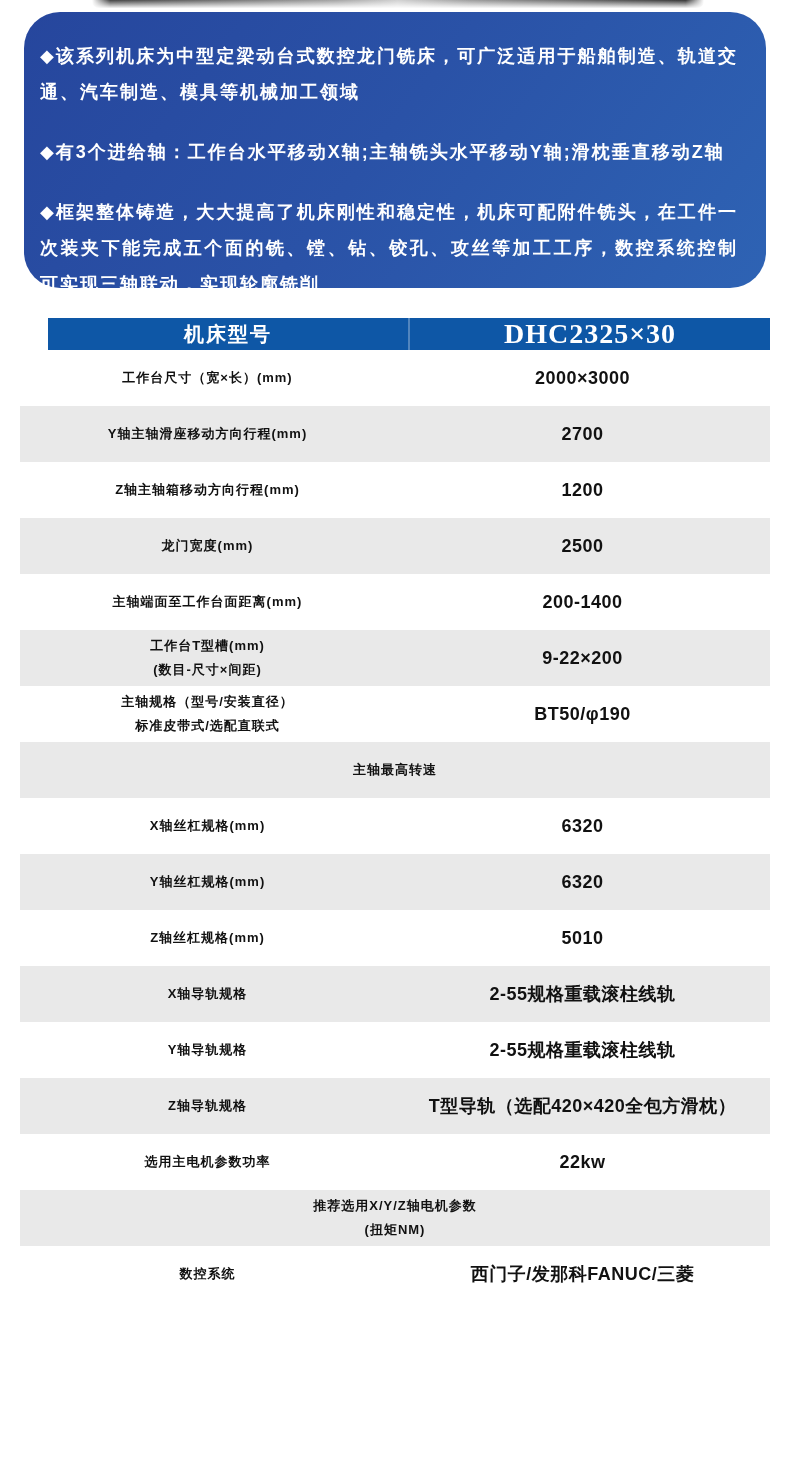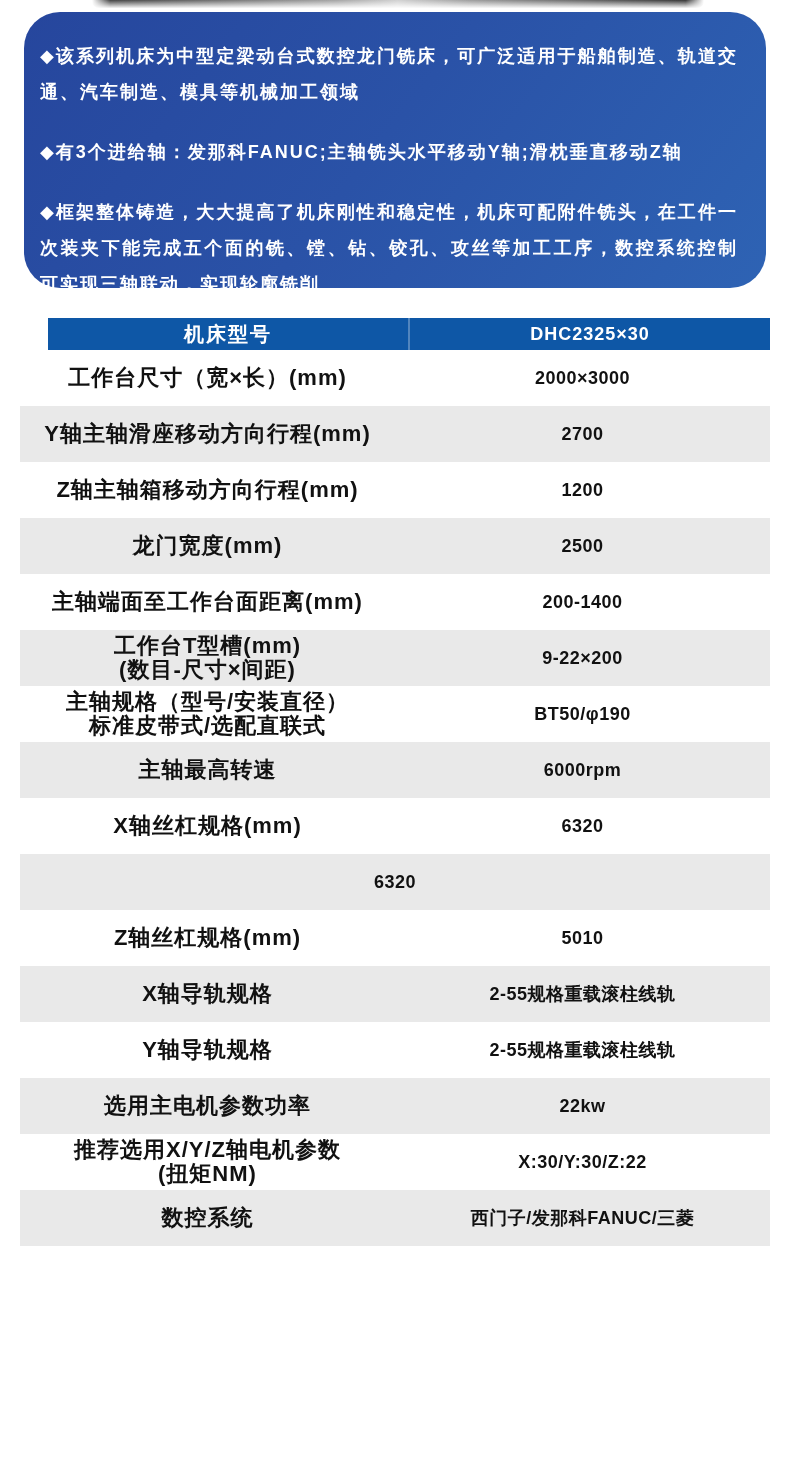--- a/index.html
+++ b/index.html
@@ -81,21 +81,22 @@
     display: flex;
     align-items: center;
     justify-content: center;
     font-size: 20px;
     font-weight: 700;
     letter-spacing: 2px;
   }
   .th.model-value {
     border-left: 2px solid rgba(255,255,255,0.28);
     letter-spacing: 1px;
-    font-size: 18px;
+    font-size: 28px;
+    font-family: Liberation Serif, serif;
   }
   .tbody .row {
     display: flex;
     height: 56px;
     background: #ffffff;
   }
   .tbody .row:nth-child(even) {
     background: #e9e9e9;
   }
   .cell {
@@ -103,40 +104,40 @@
     display: flex;
     align-items: center;
     justify-content: center;
     text-align: center;
     white-space: pre-line;
     color: #111111;
     line-height: 24px;
   }
   .cell-label {
     font-weight: 700;
-    font-size: 22px;
+    font-size: 13px;
     letter-spacing: 1px;
   }
   .cell-value {
     font-weight: 600;
     font-size: 18px;
     letter-spacing: 0.5px;
     text-align: center;
   }
 </style>
 </head>
 <body>
 
 <div class="page">
 
   <div class="top-edge"></div>
 
   <section class="intro-panel">
     <p class="bullet">◆该系列机床为中型定梁动台式数控龙门铣床，可广泛适用于船舶制造、轨道交通、汽车制造、模具等机械加工领域</p>
-    <p class="bullet">◆有3个进给轴：发那科FANUC;主轴铣头水平移动Y轴;滑枕垂直移动Z轴</p>
+    <p class="bullet">◆有3个进给轴：工作台水平移动X轴;主轴铣头水平移动Y轴;滑枕垂直移动Z轴</p>
     <p class="bullet">◆框架整体铸造，大大提高了机床刚性和稳定性，机床可配附件铣头，在工件一次装夹下能完成五个面的铣、镗、钻、铰孔、攻丝等加工工序，数控系统控制可实现三轴联动，实现轮廓铣削</p>
   </section>
 
   <section class="spec-table">
     <div class="thead">
       <div class="th model-label">机床型号</div>
       <div class="th model-value">DHC2325×30</div>
     </div>
     <div class="tbody">
   <div class="row">
@@ -172,58 +173,61 @@
   </div>
 
   <div class="row">
     <div class="cell cell-label">主轴规格（型号/安装直径）
 标准皮带式/选配直联式</div>
     <div class="cell cell-value">BT50/φ190</div>
   </div>
 
   <div class="row">
     <div class="cell cell-label">主轴最高转速</div>
-    <div class="cell cell-value">6000rpm</div>
   </div>
 
   <div class="row">
     <div class="cell cell-label">X轴丝杠规格(mm)</div>
     <div class="cell cell-value">6320</div>
   </div>
 
   <div class="row">
+    <div class="cell cell-label">Y轴丝杠规格(mm)</div>
     <div class="cell cell-value">6320</div>
   </div>
 
   <div class="row">
     <div class="cell cell-label">Z轴丝杠规格(mm)</div>
     <div class="cell cell-value">5010</div>
   </div>
 
   <div class="row">
     <div class="cell cell-label">X轴导轨规格</div>
     <div class="cell cell-value">2-55规格重载滚柱线轨</div>
   </div>
 
   <div class="row">
     <div class="cell cell-label">Y轴导轨规格</div>
     <div class="cell cell-value">2-55规格重载滚柱线轨</div>
   </div>
 
+  <div class="row">
+    <div class="cell cell-label">Z轴导轨规格</div>
+    <div class="cell cell-value">T型导轨（选配420×420全包方滑枕）</div>
+  </div>
 
 
   <div class="row">
     <div class="cell cell-label">选用主电机参数功率</div>
     <div class="cell cell-value">22kw</div>
   </div>
 
   <div class="row">
     <div class="cell cell-label">推荐选用X/Y/Z轴电机参数
 (扭矩NM)</div>
-    <div class="cell cell-value">X:30/Y:30/Z:22</div>
   </div>
 
 
   <div class="row">
     <div class="cell cell-label">数控系统</div>
     <div class="cell cell-value">西门子/发那科FANUC/三菱</div>
   </div>
 </div>
   </section>
 

